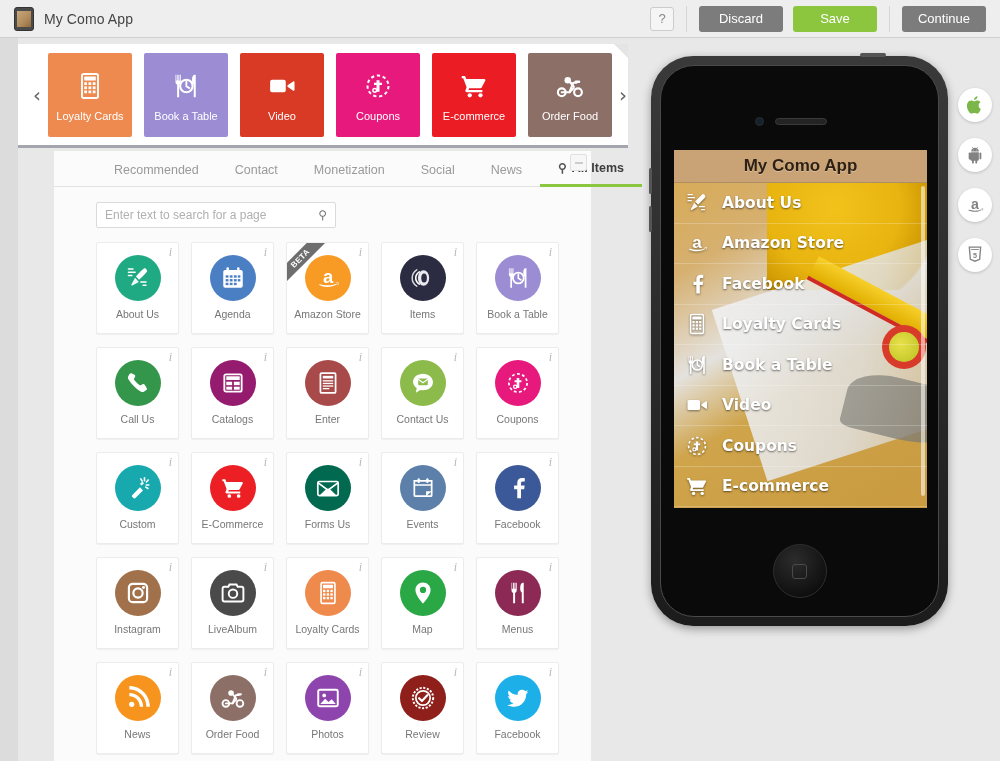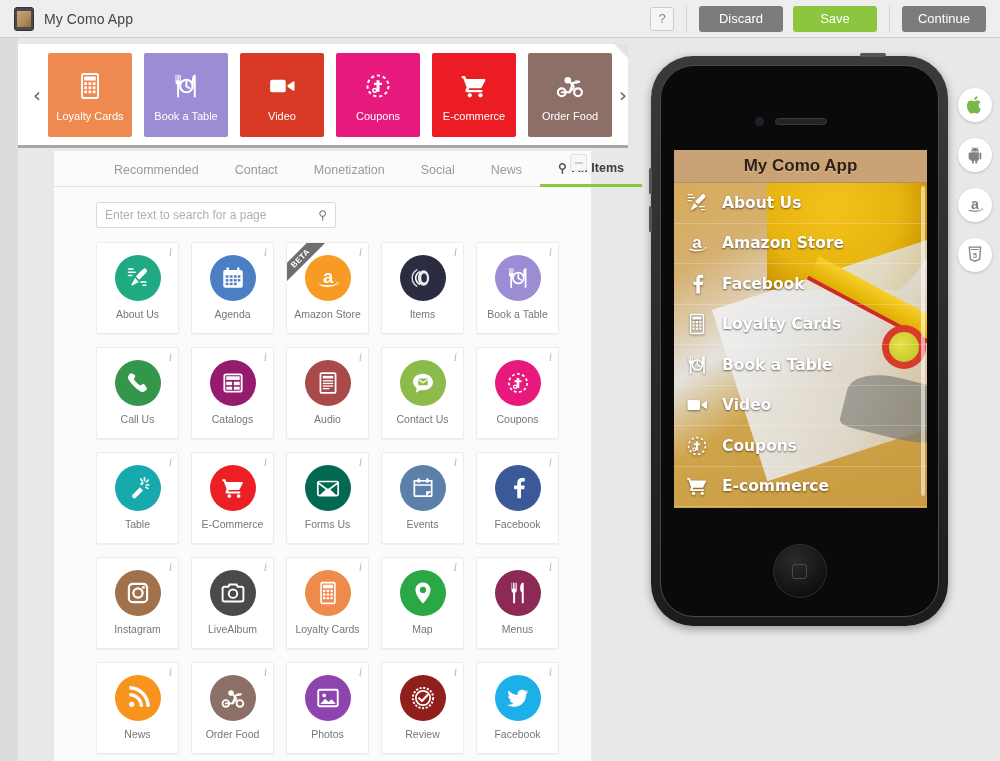--- a/index.html
+++ b/index.html
@@ -522,21 +522,21 @@
             <rect x="5" y="2.8" width="14" height="18.4" rx="1.2" fill="none" stroke="#fff" stroke-width="1.6"></rect>
             <rect x="7.2" y="5.4" width="9.6" height="2.4" fill="#fff"></rect>
             <g fill="#fff">
               <rect x="7.2" y="9.4" width="9.6" height="1.2"></rect>
               <rect x="7.2" y="11.8" width="9.6" height="1.2"></rect>
               <rect x="7.2" y="14.2" width="9.6" height="1.2"></rect>
               <rect x="7.2" y="16.6" width="6" height="1.2"></rect>
             </g>
           </svg>
         </div>
-        <div class="tlabel">Audio</div>
+        <div class="tlabel">Enter</div>
       </div>
       <div class="tile">
         <div class="info">i</div>
         <div class="circ" style="background:#8cbb4c">
           <svg width="26" height="26" viewBox="0 0 24 24" fill="#fff">
             <path d="M12 3.5C6.9 3.5 2.8 6.8 2.8 10.9c0 2.3 1.3 4.4 3.4 5.7L5.4 21l4.2-2.6c.8.15 1.6.22 2.4.22 5.1 0 9.2-3.3 9.2-7.4S17.1 3.5 12 3.5z"></path>
             <g fill="#8cbb4c">
               <rect x="7.6" y="7.8" width="8.8" height="6.2" rx=".8"></rect>
               <path d="M7.6 8.4l4.4 3.2 4.4-3.2" fill="none" stroke="#8cbb4c" stroke-width="1"></path>
             </g>
@@ -564,21 +564,21 @@
             <path d="M15.4 9.8l-1.6-1.6 2.2-2.2 1.6 1.6z" opacity=".95"></path>
             <g stroke="#fff" stroke-width="1.5" stroke-linecap="round">
               <path d="M18 2.6v2.6"></path>
               <path d="M21.4 4.6l-1.6 1.8"></path>
               <path d="M22 9.2h-2.4"></path>
               <path d="M14.6 3.6l1.2 2"></path>
               <path d="M21.2 12.4l-2-1.2"></path>
             </g>
           </svg>
         </div>
-        <div class="tlabel">Table</div>
+        <div class="tlabel">Custom</div>
       </div>
       <div class="tile">
         <div class="info">i</div>
         <div class="circ" style="background:#ec2024">
           <svg width="26" height="26" viewBox="0 0 24 24" fill="#fff">
             <path d="M2.2 4h2.6l1.1 2.4h14.4c.6 0 1 .6.75 1.15l-2.9 5.6c-.2.4-.6.65-1.05.65H8.1l-.5 1.4h11.1v1.8H6.2c-.8 0-1.35-.8-1.05-1.55l.95-2.45L3.4 5.8H2.2z"></path>
             <circle cx="8.6" cy="19.4" r="1.7"></circle>
             <circle cx="17.2" cy="19.4" r="1.7"></circle>
           </svg>
         </div>

